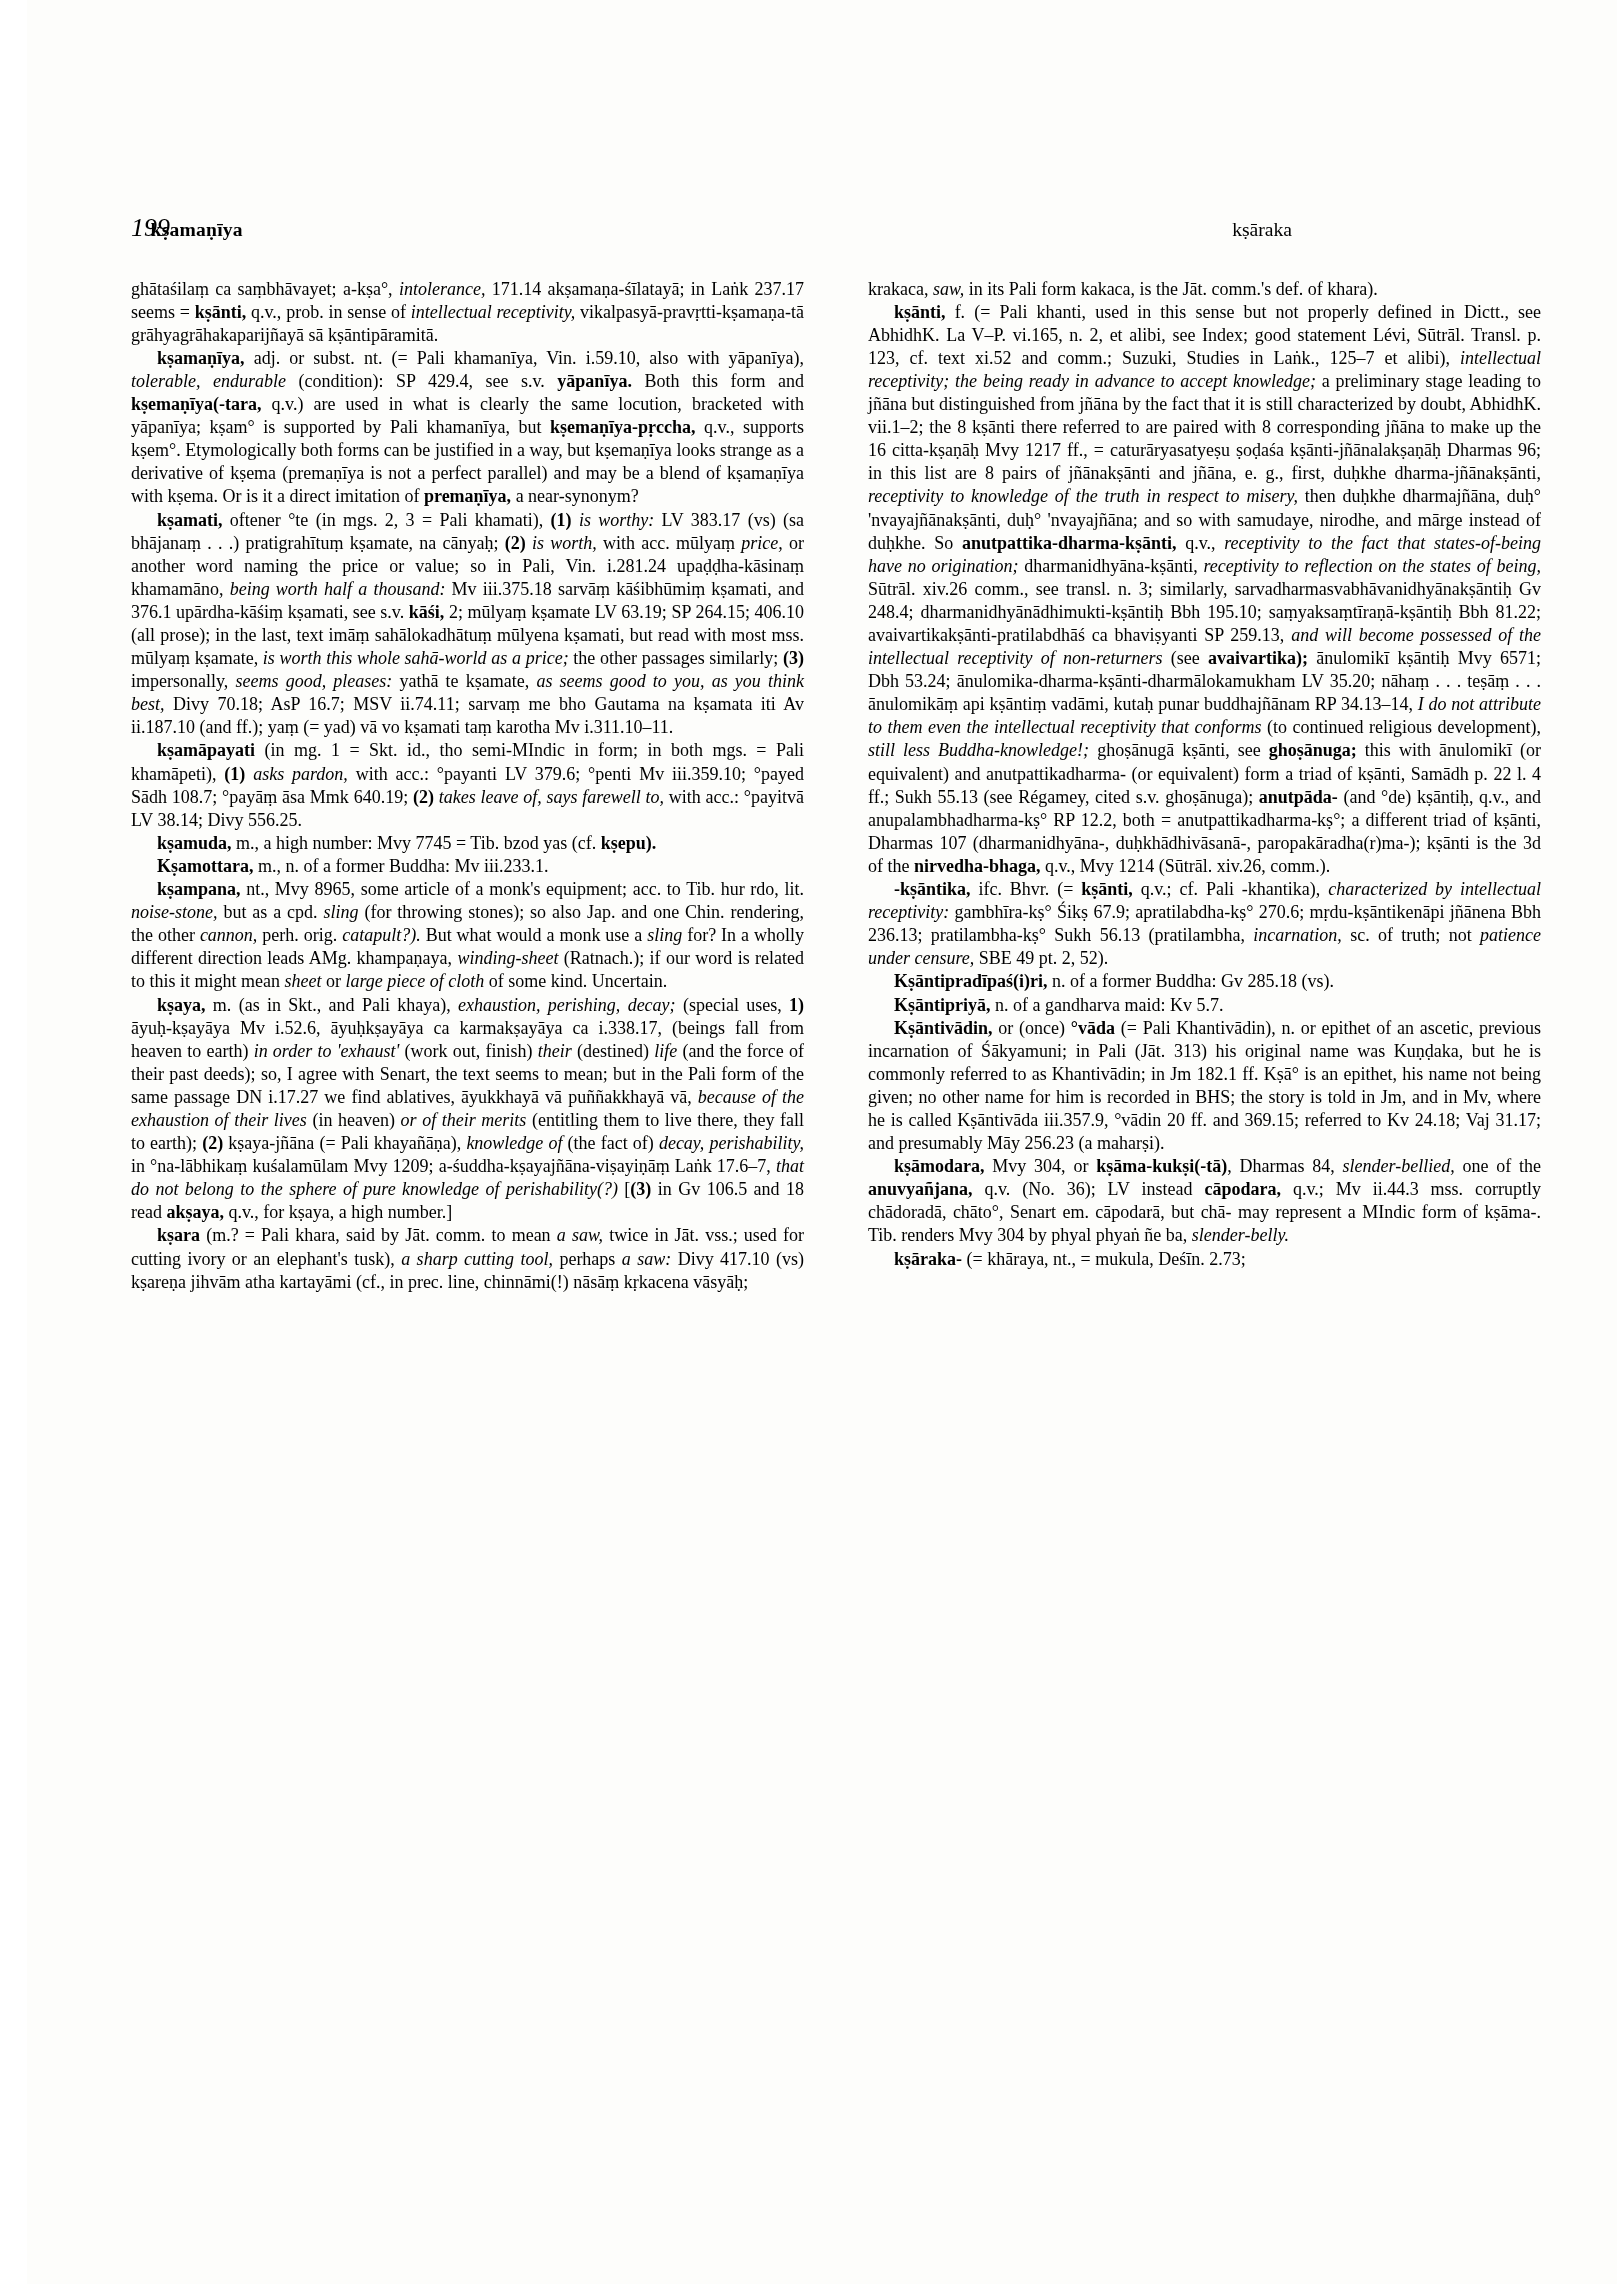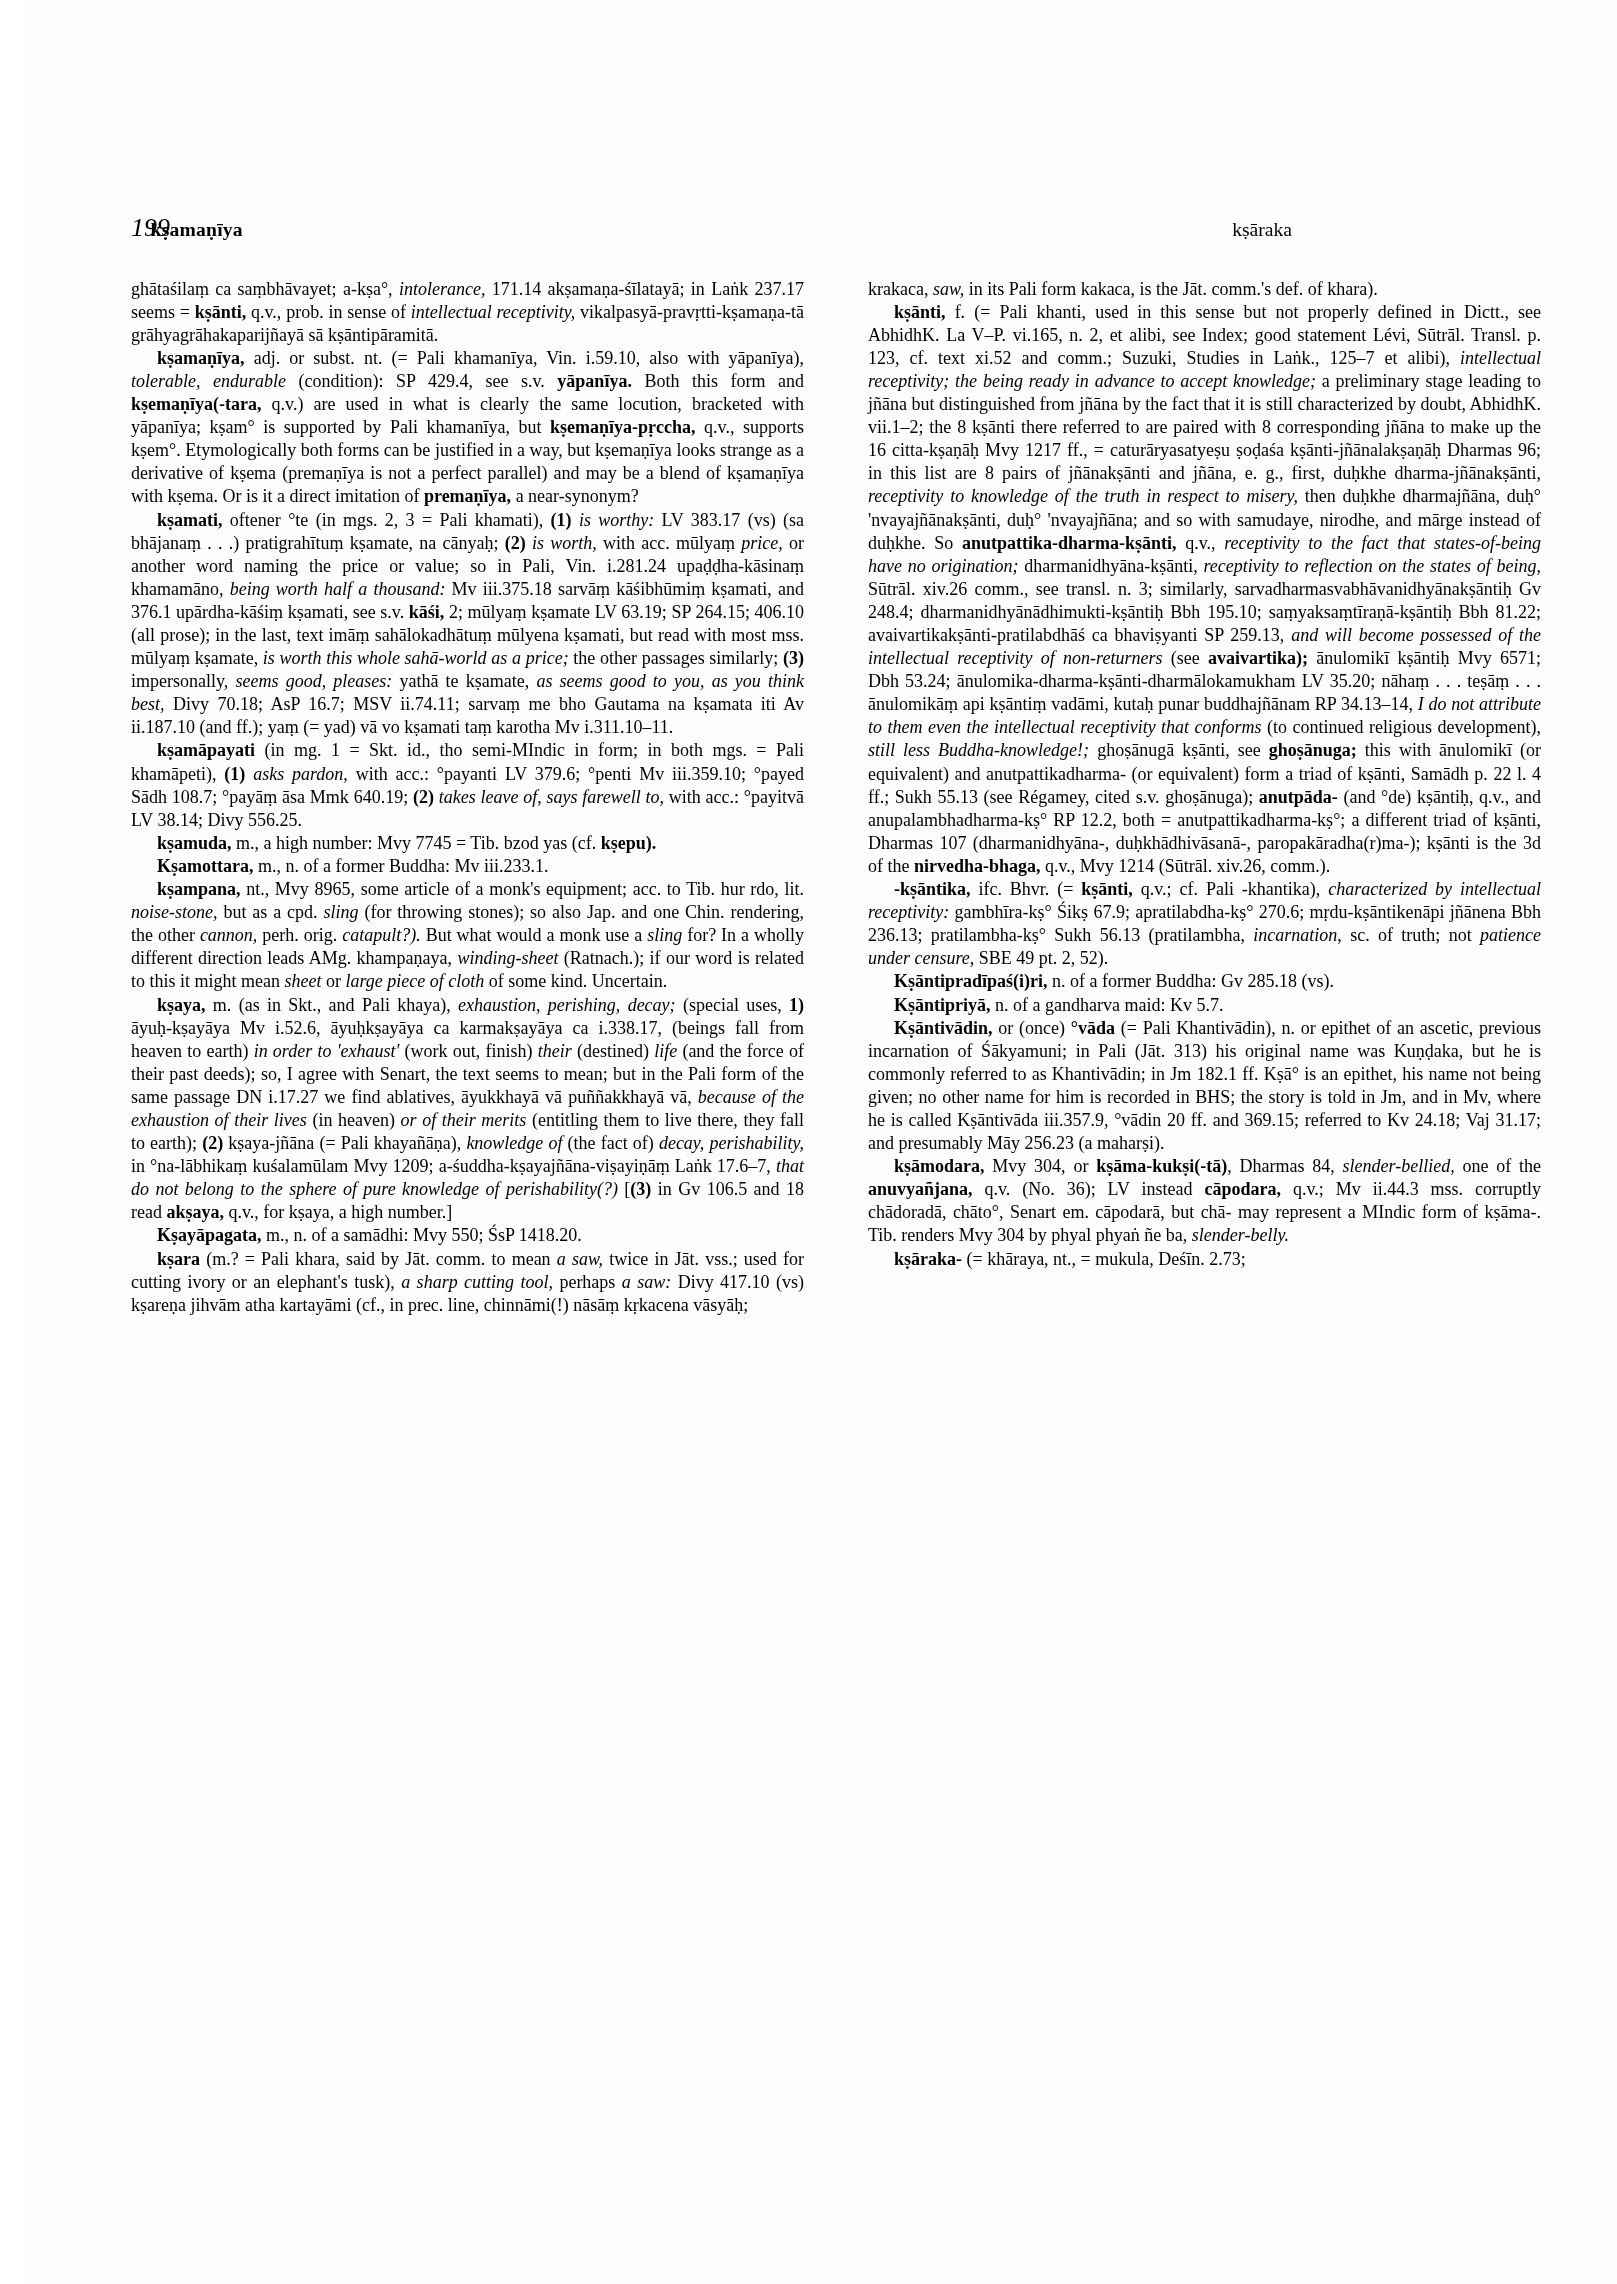--- a/index.html
+++ b/index.html
@@ -104,21 +104,20 @@
     <div class="columns">
       <div class="col" id="col-left">
           <p id="p-ghatasilam">ghātaśilaṃ ca saṃbhāvayet; a-kṣa°, <i>intolerance,</i> 171.14 akṣamaṇa-śīlatayā; in Laṅk 237.17 seems = <b>kṣānti,</b> q.v., prob. in sense of <i>intellectual receptivity,</i> vikalpasyā-pravṛtti-kṣamaṇa-tā grāhyagrāhakaparijñayā sā kṣāntipāramitā.</p>
           <p class="ind" id="p-ksamaniya"><b>kṣamaṇīya,</b> adj. or subst. nt. (= Pali khamanīya, Vin. i.59.10, also with yāpanīya), <i>tolerable,</i> <i>endurable</i> (condition): SP 429.4, see s.v. <b>yāpanīya.</b> Both this form and <b>kṣemaṇīya(-tara,</b> q.v.) are used in what is clearly the same locution, bracketed with yāpanīya; kṣam° is supported by Pali khamanīya, but <b>kṣemaṇīya-pṛccha,</b> q.v., supports kṣem°. Etymologically both forms can be justified in a way, but kṣemaṇīya looks strange as a derivative of kṣema (premaṇīya is not a perfect parallel) and may be a blend of kṣamaṇīya with kṣema. Or is it a direct imitation of <b>premaṇīya,</b> a near-synonym?</p>
           <p class="ind" id="p-ksamati"><b>kṣamati,</b> oftener °te (in mgs. 2, 3 = Pali khamati), <b>(1)</b> <i>is worthy:</i> LV 383.17 (vs) (sa bhājanaṃ . . .) pratigrahītuṃ kṣamate, na cānyaḥ; <b>(2)</b> <i>is worth,</i> with acc. mūlyaṃ <i>price,</i> or another word naming the price or value; so in Pali, Vin. i.281.24 upaḍḍha-kāsinaṃ khamamāno, <i>being worth half a thousand:</i> Mv iii.375.18 sarvāṃ kāśibhūmiṃ kṣamati, and 376.1 upārdha-kāśiṃ kṣamati, see s.v. <b>kāśi,</b> 2; mūlyaṃ kṣamate LV 63.19; SP 264.15; 406.10 (all prose); in the last, text imāṃ sahālokadhātuṃ mūlyena kṣamati, but read with most mss. mūlyaṃ kṣamate, <i>is worth this whole sahā-world as a price;</i> the other passages similarly; <b>(3)</b> impersonally, <i>seems good, pleases:</i> yathā te kṣamate, <i>as seems good to you, as you think best,</i> Divy 70.18; AsP 16.7; MSV ii.74.11; sarvaṃ me bho Gautama na kṣamata iti Av ii.187.10 (and ff.); yaṃ (= yad) vā vo kṣamati taṃ karotha Mv i.311.10–11.</p>
           <p class="ind" id="p-ksamapayati"><b>kṣamāpayati</b> (in mg. 1 = Skt. id., tho semi-MIndic in form; in both mgs. = Pali khamāpeti), <b>(1)</b> <i>asks pardon,</i> with acc.: °payanti LV 379.6; °penti Mv iii.359.10; °payed Sādh 108.7; °payāṃ āsa Mmk 640.19; <b>(2)</b> <i>takes leave of, says farewell to,</i> with acc.: °payitvā LV 38.14; Divy 556.25.</p>
           <p class="ind" id="p-ksamuda"><b>kṣamuda,</b> m., a high number: Mvy 7745 = Tib. bzod yas (cf. <b>kṣepu).</b></p>
           <p class="ind" id="p-ksamottara"><b>Kṣamottara,</b> m., n. of a former Buddha: Mv iii.233.1.</p>
           <p class="ind" id="p-ksampana"><b>kṣampana,</b> nt., Mvy 8965, some article of a monk's equipment; acc. to Tib. hur rdo, lit. <i>noise-stone,</i> but as a cpd. <i>sling</i> (for throwing stones); so also Jap. and one Chin. rendering, the other <i>cannon,</i> perh. orig. <i>catapult?).</i> But what would a monk use a <i>sling</i> for? In a wholly different direction leads AMg. khampaṇaya, <i>winding-sheet</i> (Ratnach.); if our word is related to this it might mean <i>sheet</i> or <i>large piece of cloth</i> of some kind. Uncertain.</p>
           <p class="ind" id="p-ksaya"><b>kṣaya,</b> m. (as in Skt., and Pali khaya), <i>exhaustion, perishing, decay;</i> (special uses, <b>1)</b> āyuḥ-kṣayāya Mv i.52.6, āyuḥkṣayāya ca karmakṣayāya ca i.338.17, (beings fall from heaven to earth) <i>in order to 'exhaust'</i> (work out, finish) <i>their</i> (destined) <i>life</i> (and the force of their past deeds); so, I agree with Senart, the text seems to mean; but in the Pali form of the same passage DN i.17.27 we find ablatives, āyukkhayā vā puññakkhayā vā, <i>because of the exhaustion of their lives</i> (in heaven) <i>or of their merits</i> (entitling them to live there, they fall to earth); <b>(2)</b> kṣaya-jñāna (= Pali khayañāṇa), <i>knowledge of</i> (the fact of) <i>decay, perishability,</i> in °na-lābhikaṃ kuśalamūlam Mvy 1209; a-śuddha-kṣayajñāna-viṣayiṇāṃ Laṅk 17.6–7, <i>that do not belong to the sphere of pure knowledge of perishability(?)</i> [<b>(3)</b> in Gv 106.5 and 18 read <b>akṣaya,</b> q.v., for kṣaya, a high number.]</p>
-          <p class="ind" id="p-ksayapagata"><b>Kṣayāpagata,</b> m., n. of a samādhi: Mvy 550; ŚsP 1418.20.</p>
           <p class="ind" id="p-ksara"><b>kṣara</b> (m.? = Pali khara, said by Jāt. comm. to mean <i>a saw,</i> twice in Jāt. vss.; used for cutting ivory or an elephant's tusk), <i>a sharp cutting tool,</i> perhaps <i>a saw:</i> Divy 417.10 (vs) kṣareṇa jihvām atha kartayāmi (cf., in prec. line, chinnāmi(!) nāsāṃ kṛkacena vāsyāḥ;</p>
         </div>
       <div class="col" id="col-right">
           <p id="p-krakaca">krakaca, <i>saw,</i> in its Pali form kakaca, is the Jāt. comm.'s def. of khara).</p>
           <p class="ind" id="p-ksanti"><b>kṣānti,</b> f. (= Pali khanti, used in this sense but not properly defined in Dictt., see AbhidhK. La V–P. vi.165, n. 2, et alibi, see Index; good statement Lévi, Sūtrāl. Transl. p. 123, cf. text xi.52 and comm.; Suzuki, Studies in Laṅk., 125–7 et alibi), <i>intellectual receptivity; the being ready in advance to accept knowledge;</i> a preliminary stage leading to jñāna but distinguished from jñāna by the fact that it is still characterized by doubt, AbhidhK. vii.1–2; the 8 kṣānti there referred to are paired with 8 corresponding jñāna to make up the 16 citta-kṣaṇāḥ Mvy 1217 ff., = caturāryasatyeṣu ṣoḍaśa kṣānti-jñānalakṣaṇāḥ Dharmas 96; in this list are 8 pairs of jñānakṣānti and jñāna, e. g., first, duḥkhe dharma-jñānakṣānti, <i>receptivity to knowledge of the truth in respect to misery,</i> then duḥkhe dharmajñāna, duḥ° 'nvayajñānakṣānti, duḥ° 'nvayajñāna; and so with samudaye, nirodhe, and mārge instead of duḥkhe. So <b>anutpattika-dharma-kṣānti,</b> q.v., <i>receptivity to the fact that states-of-being have no origination;</i> dharmanidhyāna-kṣānti, <i>receptivity to reflection on the states of being,</i> Sūtrāl. xiv.26 comm., see transl. n. 3; similarly, sarvadharmasvabhāvanidhyānakṣāntiḥ Gv 248.4; dharmanidhyānādhimukti-kṣāntiḥ Bbh 195.10; saṃyaksaṃtīraṇā-kṣāntiḥ Bbh 81.22; avaivartikakṣānti-pratilabdhāś ca bhaviṣyanti SP 259.13, <i>and will become possessed of the intellectual receptivity of non-returners</i> (see <b>avaivartika);</b> ānulomikī kṣāntiḥ Mvy 6571; Dbh 53.24; ānulomika-dharma-kṣānti-dharmālokamukham LV 35.20; nāhaṃ . . . teṣāṃ . . . ānulomikāṃ api kṣāntiṃ vadāmi, kutaḥ punar buddhajñānam RP 34.13–14, <i>I do not attribute to them even the intellectual receptivity that conforms</i> (to continued religious development), <i>still less Buddha-knowledge!;</i> ghoṣānugā kṣānti, see <b>ghoṣānuga;</b> this with ānulomikī (or equivalent) and anutpattikadharma- (or equivalent) form a triad of kṣānti, Samādh p. 22 l. 4 ff.; Sukh 55.13 (see Régamey, cited s.v. ghoṣānuga); <b>anutpāda-</b> (and °de) kṣāntiḥ, q.v., and anupalambhadharma-kṣ° RP 12.2, both = anutpattikadharma-kṣ°; a different triad of kṣānti, Dharmas 107 (dharmanidhyāna-, duḥkhādhivāsanā-, paropakāradha(r)ma-); kṣānti is the 3d of the <b>nirvedha-bhaga,</b> q.v., Mvy 1214 (Sūtrāl. xiv.26, comm.).</p>
           <p class="ind" id="p-ksantika"><b>-kṣāntika,</b> ifc. Bhvr. (= <b>kṣānti,</b> q.v.; cf. Pali -khantika), <i>characterized by intellectual receptivity:</i> gambhīra-kṣ° Śikṣ 67.9; apratilabdha-kṣ° 270.6; mṛdu-kṣāntikenāpi jñānena Bbh 236.13; pratilambha-kṣ° Sukh 56.13 (pratilambha, <i>incarnation,</i> sc. of truth; not <i>patience under censure,</i> SBE 49 pt. 2, 52).</p>
           <p class="ind" id="p-ksantipradipas"><b>Kṣāntipradīpaś(i)ri,</b> n. of a former Buddha: Gv 285.18 (vs).</p>
           <p class="ind" id="p-ksantipriya"><b>Kṣāntipriyā,</b> n. of a gandharva maid: Kv 5.7.</p>
           <p class="ind" id="p-ksantivadin"><b>Kṣāntivādin,</b> or (once) <b>°vāda</b> (= Pali Khantivādin), n. or epithet of an ascetic, previous incarnation of Śākyamuni; in Pali (Jāt. 313) his original name was Kuṇḍaka, but he is commonly referred to as Khantivādin; in Jm 182.1 ff. Kṣā° is an epithet, his name not being given; no other name for him is recorded in BHS; the story is told in Jm, and in Mv, where he is called Kṣāntivāda iii.357.9, °vādin 20 ff. and 369.15; referred to Kv 24.18; Vaj 31.17; and presumably Māy 256.23 (a maharṣi).</p>
           <p class="ind" id="p-ksamodara"><b>kṣāmodara,</b> Mvy 304, or <b>kṣāma-kukṣi(-tā)</b>, Dharmas 84, <i>slender-bellied,</i> one of the <b>anuvyañjana,</b> q.v. (No. 36); LV instead <b>cāpodara,</b> q.v.; Mv ii.44.3 mss. corruptly chādoradā, chāto°, Senart em. cāpodarā, but chā- may represent a MIndic form of kṣāma-. Tib. renders Mvy 304 by phyal phyaṅ ñe ba, <i>slender-belly.</i></p>

